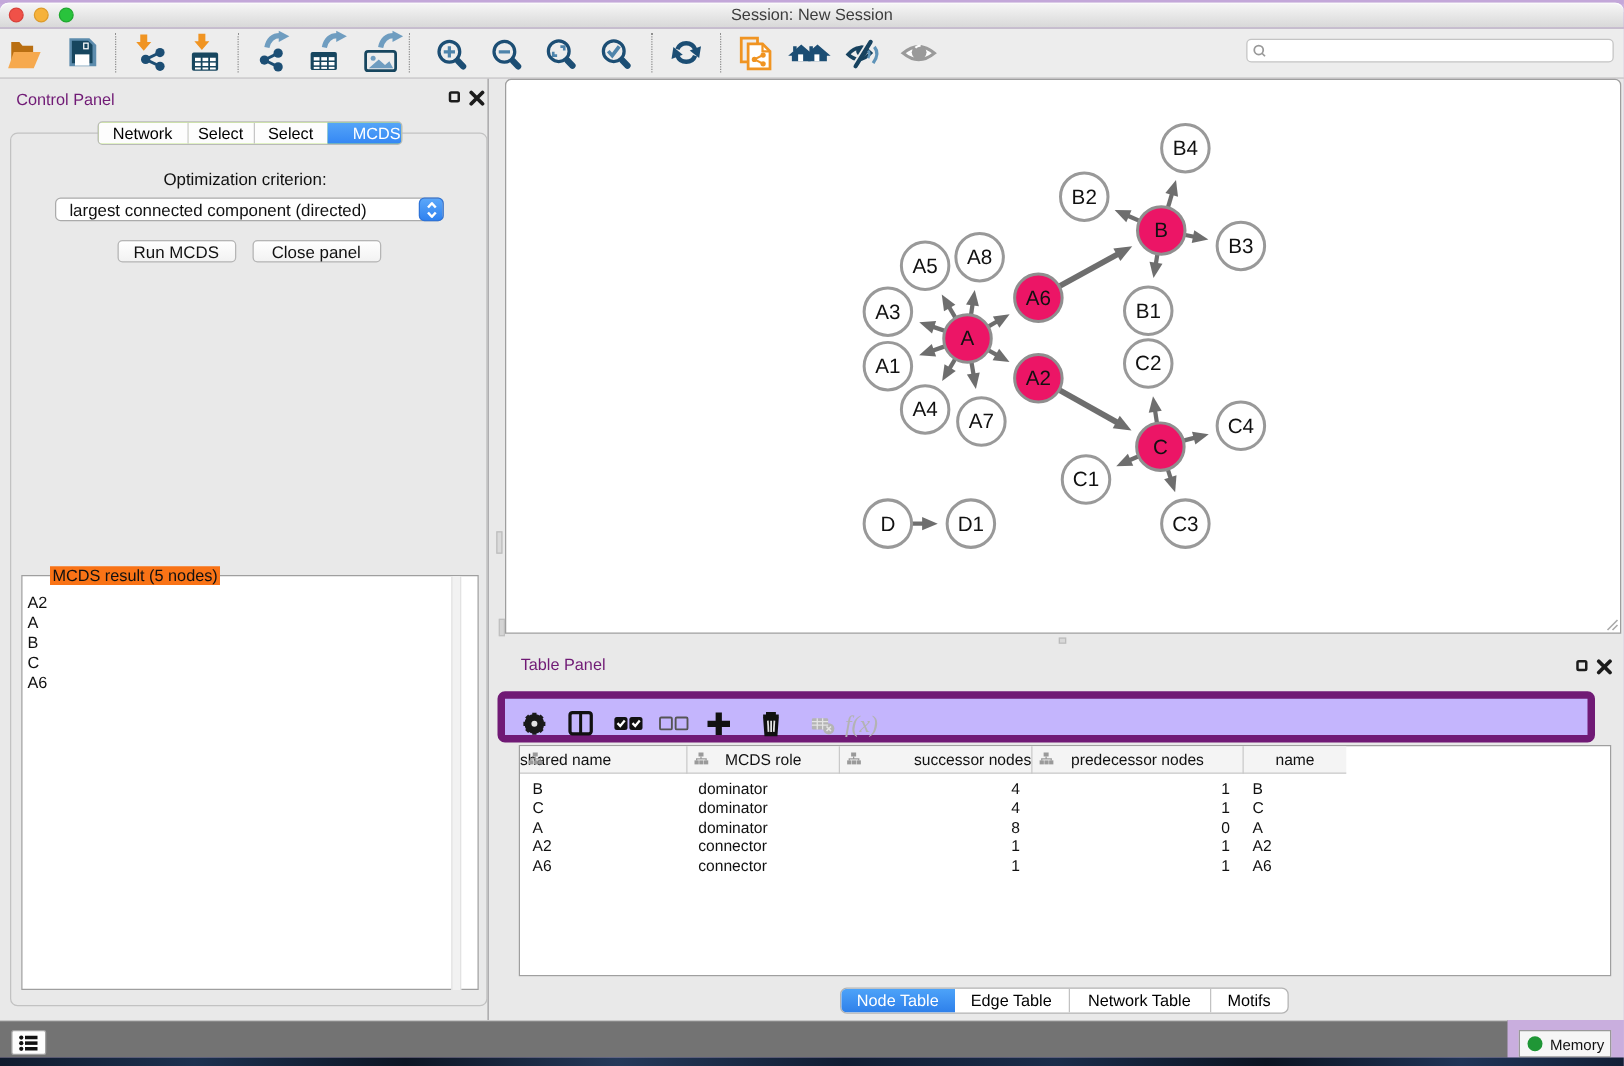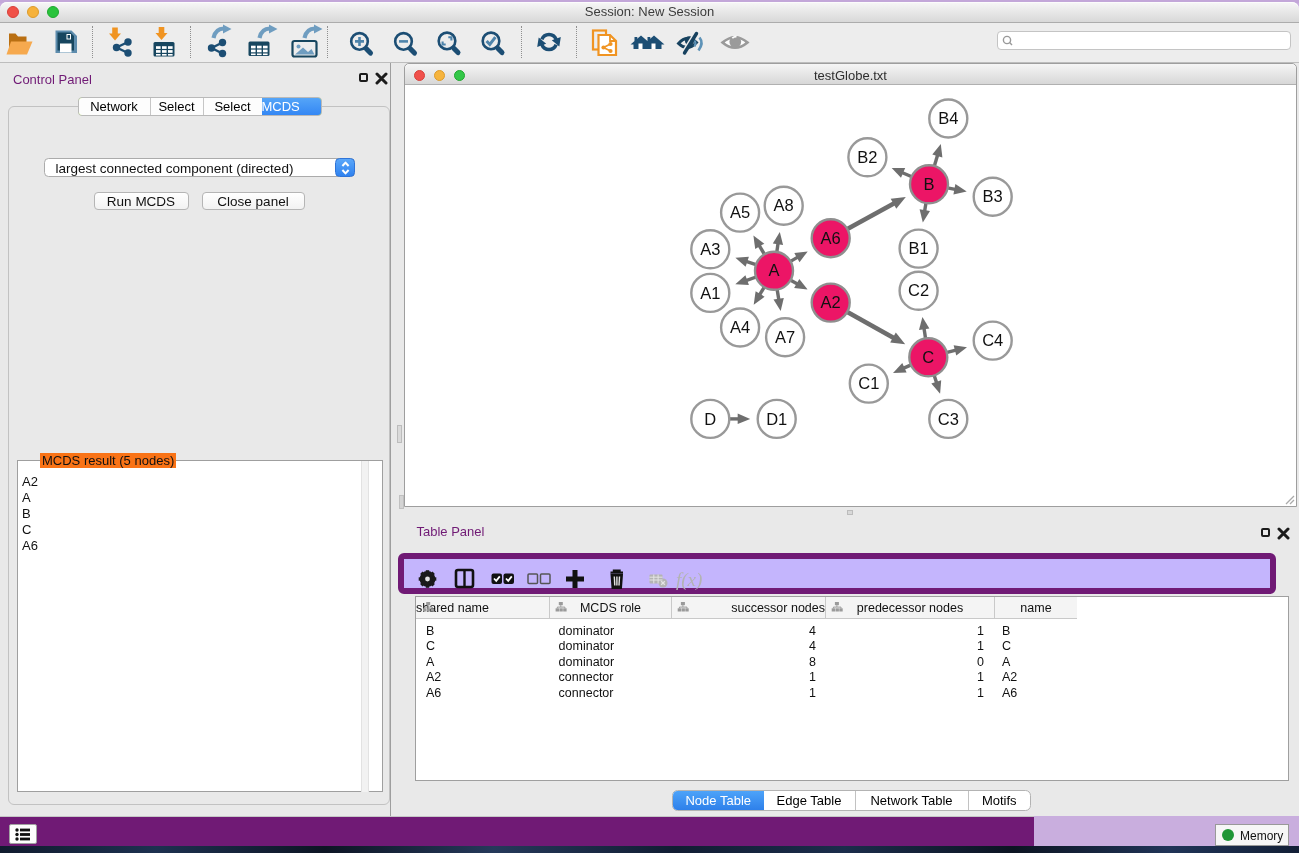--- a/index.html
+++ b/index.html
@@ -4,21 +4,21 @@
 html,body{width:1299px;height:853px;overflow:hidden;background:#c9aede;font-family:"Liberation Sans",sans-serif}
 #app{position:absolute;left:0;top:0;width:1299px;height:853px}
 #topline{position:absolute;left:0;top:0;width:1299px;height:3px;background:#c3a7d9}
 #titlebar{position:absolute;left:0;top:2px;width:1299px;height:21px;background:linear-gradient(#f7f7f7,#d8d8d8);border-bottom:1px solid #acacac;border-radius:7px 7px 0 0;box-shadow:inset 0 1px 0 #fcfcfc}
 
 .tl{position:absolute;top:4px;width:12px;height:12px;border-radius:50%}
 #title{position:absolute;top:2px;left:0;width:1299px;text-align:center;font-size:13px;color:#3c3c3c}
 #toolbar{position:absolute;left:0;top:23px;width:1299px;height:40px;background:#ededed;border-bottom:1px solid #bdbdbd}
 .sep{position:absolute;top:3px;height:32px;width:0;border-left:1px dotted #8f8f8f}
 #searchbox{position:absolute;left:997px;top:8px;width:294px;height:19px;background:#fff;border:1px solid #c4c4c4;border-radius:4px}
-#statusbar{position:absolute;left:0;top:816px;width:1034px;height:30px;background:#701a75;border-top:1px solid #c6c6c6}
+#statusbar{position:absolute;left:0;top:816px;width:1206px;height:30px;background:#737373;border-top:1px solid #c6c6c6}
 #deskbottom{position:absolute;left:0;top:846px;width:1299px;height:7px;background:linear-gradient(90deg,#101b2e,#1d3150 12%,#0d1524 25%,#25395a 38%,#111d33 52%,#1b2d4b 65%,#0c1422 78%,#203457 90%,#121f36)}
 #leftpanel{position:absolute;left:0;top:63px;width:391px;height:753px;background:#e9e9e9;border-right:1px solid #9e9e9e}
 #rightarea{position:absolute;left:391px;top:63px;width:908px;height:753px;background:#e9e9e9}
 .paneltitle{font-size:13px;color:#701a75}
 .panelbox{position:absolute;border:1px solid #c2c2c2;border-radius:6px}
 .btn{position:absolute;background:linear-gradient(#ffffff,#f2f2f2);border:1px solid #b5b5b5;border-radius:4px;font-size:13.5px;color:#111;text-align:center}
 .floaticon{position:absolute;width:9px;height:9px;border:2px solid #1c1c1c;border-radius:2px}
 </style></head><body>
 <div id="app">
 <div id="topline"></div>
@@ -159,48 +159,43 @@
 <div class="floaticon" style="left:359px;top:10px"></div>
 <svg style="position:absolute;left:375px;top:9px" width="13" height="13">
         <path d="M2 2 L11 11 M11 2 L2 11" stroke="#1c1c1c" stroke-width="3" stroke-linecap="round"></path>
       </svg>
 <div class="panelbox" style="left:8px;top:43px;width:382px;height:699px"></div>
 
 <div style="position:absolute;left:77.5px;top:34px;height:19px;display:flex;border:1px solid #b9b9b9;border-radius:4px;overflow:hidden;background:#bef264">
 <div style="width:72px;line-height:18px;text-align:center;font-size:13px;background:#fdfdfd;border-right:1px solid #c6c6c6">Network</div>
 <div style="width:53px;line-height:18px;text-align:center;font-size:13px;background:#fdfdfd;border-right:1px solid #c6c6c6">Select</div>
 <div style="width:58px;line-height:18px;text-align:center;font-size:13px;background:#fdfdfd">Select</div>
-<div style="width:59px;line-height:18px;text-align:left;font-size:13px;background:linear-gradient(#55a5f8,#3487f4);color:#fff">MCDS</div>
-</div>
+<div style="width:59px;line-height:18px;text-align:right;font-size:13px;background:linear-gradient(#55a5f8,#3487f4);color:#fff">MCDS</div>
+</div>
+<div style="position:absolute;left:0;top:73px;width:392px;text-align:center;font-size:13.5px;color:#111">Optimization criterion:</div>
 
 <div style="position:absolute;left:43.5px;top:95px;width:311px;height:19px;background:#fff;border:1px solid #ababab;border-radius:4.5px">
 <div style="position:absolute;left:11px;top:1.5px;font-size:13.5px;color:#111">largest connected component (directed)</div>
 <div style="position:absolute;right:-1px;top:-1px;width:20px;height:19px;background:linear-gradient(#5ba7f9,#2f82f0);border-radius:4.5px;border:0.5px solid #2f74d8">
 <svg width="19" height="18">
             <path d="M6.4 7 L9.5 3.6 L12.6 7 M6.4 11 L9.5 14.4 L12.6 11" stroke="#fff" stroke-width="2" fill="none" stroke-linejoin="round"></path>
           </svg>
 </div>
 </div>
 <div class="btn" style="left:93.5px;top:129px;width:95px;height:18px;line-height:17px">Run MCDS</div>
 <div class="btn" style="left:201.5px;top:129px;width:103px;height:18px;line-height:17px">Close panel</div>
 
 <div style="position:absolute;left:17px;top:397px;width:366px;height:332px;border:1px solid #9f9f9f;background:#fff">
 <div style="position:absolute;left:22px;top:-8px;background:#f97316;padding:0 2px;font-size:13px;color:#111">MCDS result (5 nodes)</div>
 <div style="position:absolute;left:4px;top:13px;font-size:13px;color:#111;line-height:16px">A2<br>A<br>B<br>C<br>A6</div>
 <div style="position:absolute;right:13px;top:0px;width:8px;height:331px;background:#f2f2f2;border-left:1px solid #e2e2e2;border-right:1px solid #e2e2e2"></div>
 </div>
 </div>
 
 <div style="position:absolute;left:404px;top:63px;width:893px;height:444px;background:#fff;border:1px solid #9e9e9e;border-radius:5px 5px 0 0">
-<div style="position:absolute;left:0;top:0;width:891px;height:21px;background:linear-gradient(#f5f5f5,#d7d7d7);border-bottom:1px solid #b0b0b0;border-radius:5px 5px 0 0">
-<div class="tl" style="left:9px;top:6px;width:11px;height:11px;background:#f0504b;border:0.5px solid #d8403a"></div>
-<div class="tl" style="left:29px;top:6px;width:11px;height:11px;background:#f6b43d;border:0.5px solid #dd9b2b"></div>
-<div class="tl" style="left:49px;top:6px;width:11px;height:11px;background:#33c748;border:0.5px solid #1fa82f"></div>
-<div style="position:absolute;left:0;top:4px;width:100%;text-align:center;font-size:13px;color:#2e2e2e">testGlobe.txt</div>
-</div>
 <svg width="894" height="423" style="position:absolute;left:0;top:21px" font-family="Liberation Sans, sans-serif">
         <line x1="360.2" y1="170.7" x2="353.7" y2="159.6" stroke="#6e6e6e" stroke-width="3.4"></line>
         <polygon points="348.4,150.5 359.3,158.7 350.2,163.9" fill="#6e6e6e"></polygon>
         <line x1="371.6" y1="168.5" x2="373.2" y2="157.3" stroke="#6e6e6e" stroke-width="3.4"></line>
         <polygon points="374.8,146.9 378.1,160.0 367.8,158.5" fill="#6e6e6e"></polygon>
         <line x1="352.4" y1="180.2" x2="340.4" y2="176.1" stroke="#6e6e6e" stroke-width="3.4"></line>
         <polygon points="330.4,172.8 343.9,171.8 340.6,181.7" fill="#6e6e6e"></polygon>
         <line x1="352.5" y1="191.5" x2="340.3" y2="195.8" stroke="#6e6e6e" stroke-width="3.4"></line>
         <polygon points="330.3,199.2 340.4,190.2 343.9,200.1" fill="#6e6e6e"></polygon>
         <line x1="360.0" y1="200.8" x2="354.1" y2="210.7" stroke="#6e6e6e" stroke-width="3.4"></line>

